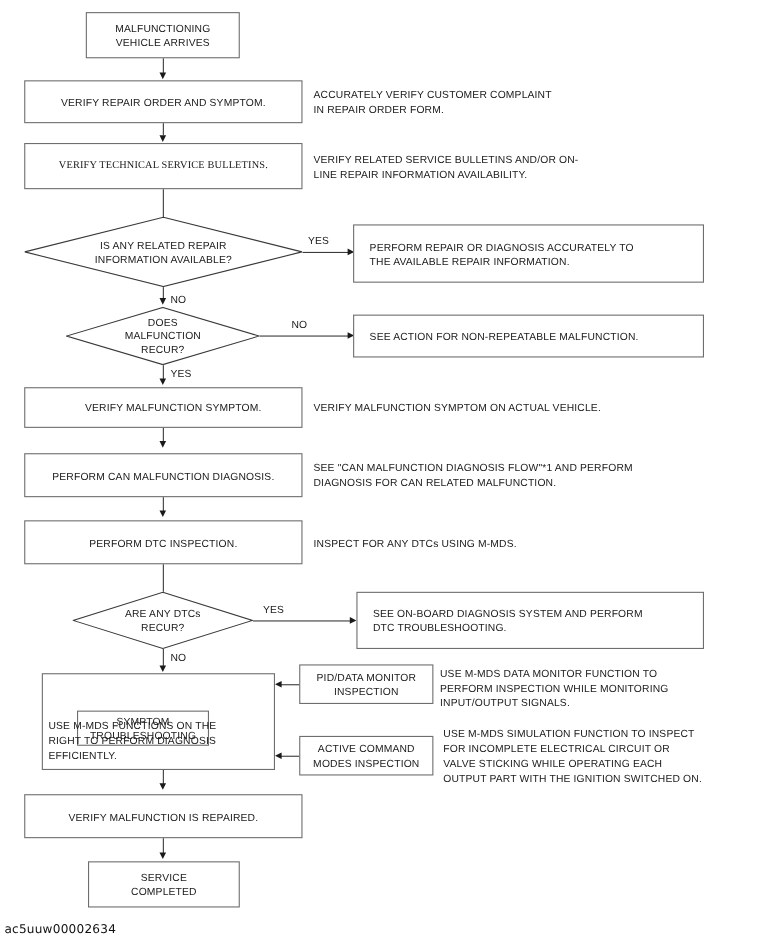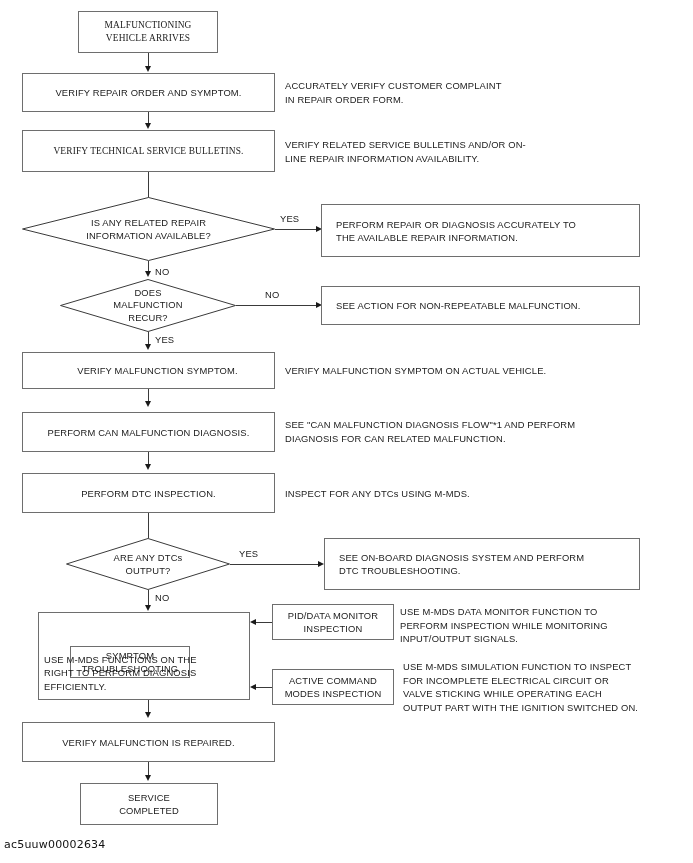--- a/index.html
+++ b/index.html
@@ -129,21 +129,21 @@
     letter-spacing: 0.2px;
     color: #111111;
     font-family: "DejaVu Sans", sans-serif;
   }
 </style>
 </head>
 <body>
 
 <div id="canvas">
 
-  <div class="node" style="left:78px; top:11px; width:140px; height:42px;font-family:Liberation Serif, serif;">MALFUNCTIONING
+  <div class="node" style="left:78px; top:11px; width:140px; height:42px;">MALFUNCTIONING
 VEHICLE ARRIVES</div>
 
   <div class="vline" style="left:148px; top:53px; height:14px;"></div>
   <div class="arrow-down" style="left:144.5px; top:66px;"></div>
 
   <div class="node" style="left:22px; top:73px; width:253px; height:39px;">VERIFY REPAIR ORDER AND SYMPTOM.</div>
   <div class="annot" style="left:285px; top:79px; width:400px;">ACCURATELY VERIFY CUSTOMER COMPLAINT
 IN REPAIR ORDER FORM.</div>
 
   <div class="vline" style="left:148px; top:112px; height:11px;"></div>
@@ -209,21 +209,21 @@
   <div class="node" style="left:22px; top:473px; width:253px; height:40px;">PERFORM DTC INSPECTION.</div>
   <div class="annot" style="left:285px; top:487px; width:400px;">INSPECT FOR ANY DTCs USING M-MDS.</div>
 
   <div class="vline" style="left:148px; top:513px; height:25px;"></div>
 
   <div class="diamond" style="left:66px; top:538px; width:164px; height:52px;">
     <svg width="164" height="52" viewBox="0 0 164 52">
       <polygon points="82,0.5 163.5,26 82,51.5 0.5,26" fill="#ffffff" stroke="#3a3a3a" stroke-width="1"></polygon>
     </svg>
     <div class="dlabel">ARE ANY DTCs
-OUTPUT?</div>
+RECUR?</div>
   </div>
 
   <div class="hline" style="left:230px; top:564px; width:91px;"></div>
   <div class="arrow-right" style="left:318px; top:560.5px;"></div>
   <div class="branch-label" style="left:239px; top:548px;">YES</div>
 
   <div class="node left-align" style="left:324px; top:538px; width:316px; height:52px; padding-left:14px;">SEE ON-BOARD DIAGNOSIS SYSTEM AND PERFORM
 DTC TROUBLESHOOTING.</div>
 
   <div class="vline" style="left:148px; top:590px; height:16px;"></div>

